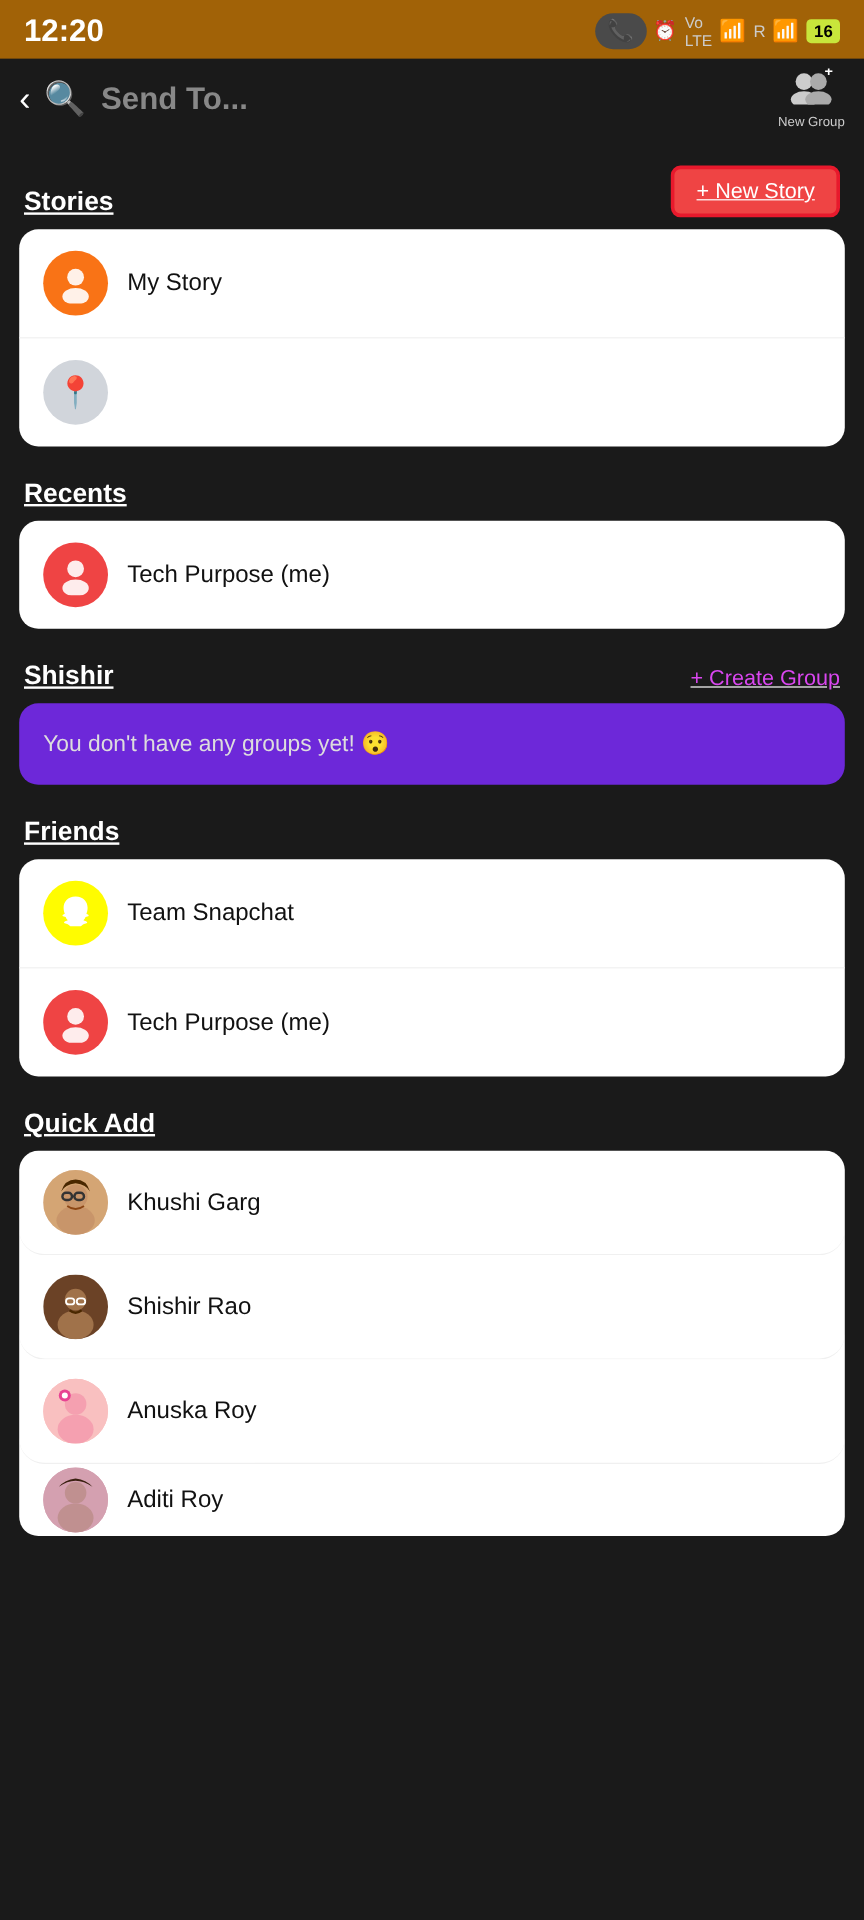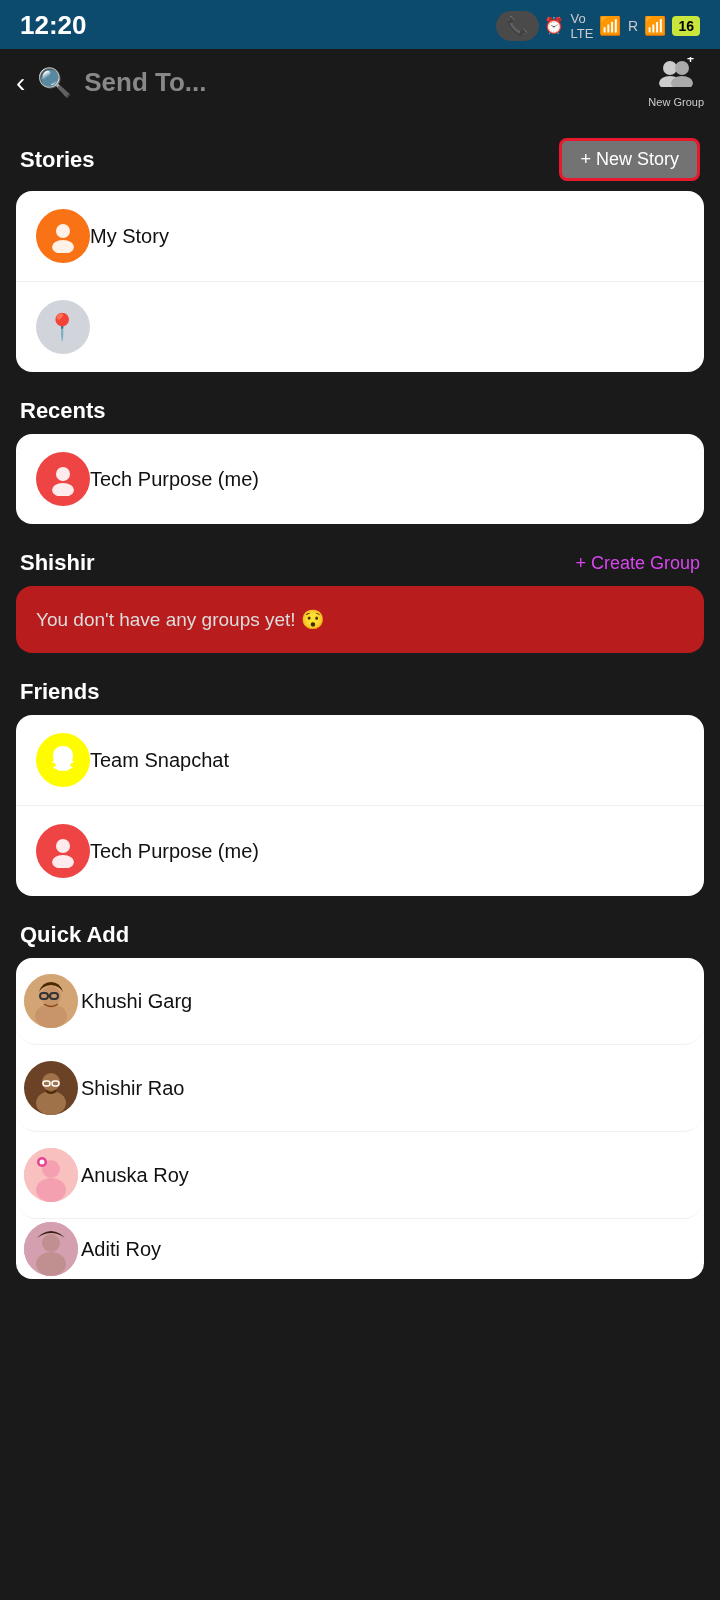--- a/index.html
+++ b/index.html
@@ -12,21 +12,21 @@
       color: #fff;
       overflow-x: hidden;
     }
 
     
     .status-bar {
       display: flex;
       justify-content: space-between;
       align-items: center;
       padding: 10px 20px 8px 20px;
-      background: #0c4a6e;
+      background: #a16207;
     }
     .status-time {
       font-size: 26px;
       font-weight: 600;
       color: #fff;
     }
     .status-icons {
       display: flex;
       align-items: center;
       gap: 6px;
@@ -85,58 +85,59 @@
 
     
     .content {
       padding: 0 16px;
     }
 
     
     .section-header {
       display: flex;
       justify-content: space-between;
-      align-items: center;
+      align-items: flex-end;
       padding: 18px 4px 10px 4px;
+      text-decoration: underline;
     }
     .section-title {
       font-size: 22px;
       font-weight: 700;
       color: #fff;
     }
     .section-action {
       font-size: 18px;
       color: #d946ef;
       font-weight: 500;
     }
 
     
     .new-story-btn {
-      background: #737373;
+      background: #ef4444;
       border: 3px solid #e8192c;
       border-radius: 8px;
       padding: 8px 18px;
       color: #fff;
       font-size: 18px;
       font-weight: 500;
       cursor: pointer;
     }
 
     
     .card {
       background: #fff;
       border-radius: 16px;
       overflow: hidden;
       margin-bottom: 8px;
     }
     .card-item {
       display: flex;
       align-items: center;
       padding: 18px 20px;
-      gap: 0;
+      gap: 16px;
       border-bottom: 1px solid #f0f0f0;
     }
     .card-item:last-child {
       border-bottom: none;
     }
     .card-item-text {
       display: flex;
       flex-direction: column;
     }
     .card-item-name {
@@ -168,36 +169,36 @@
     }
     .avatar-red {
       background: #ef4444;
     }
 
     
     .person-svg { width: 34px; height: 34px; }
 
     
     .groups-empty {
-      background: #b91c1c;
+      background: #6d28d9;
       border-radius: 16px;
       padding: 22px 20px;
       margin-bottom: 8px;
     }
     .groups-empty-text {
       font-size: 19px;
       color: #ddd;
     }
 
     
     .quick-add-item {
       display: flex;
       align-items: center;
-      padding: 16px 8px;
-      gap: 3px;
+      padding: 16px 20px;
+      gap: 16px;
       border-bottom: 1px solid #f0f0f0;
       border-radius: 21px;
     }
     .quick-add-item:last-child {
       border-bottom: none;
     }
     .qa-avatar {
       width: 54px;
       height: 54px;
       border-radius: 50%;

